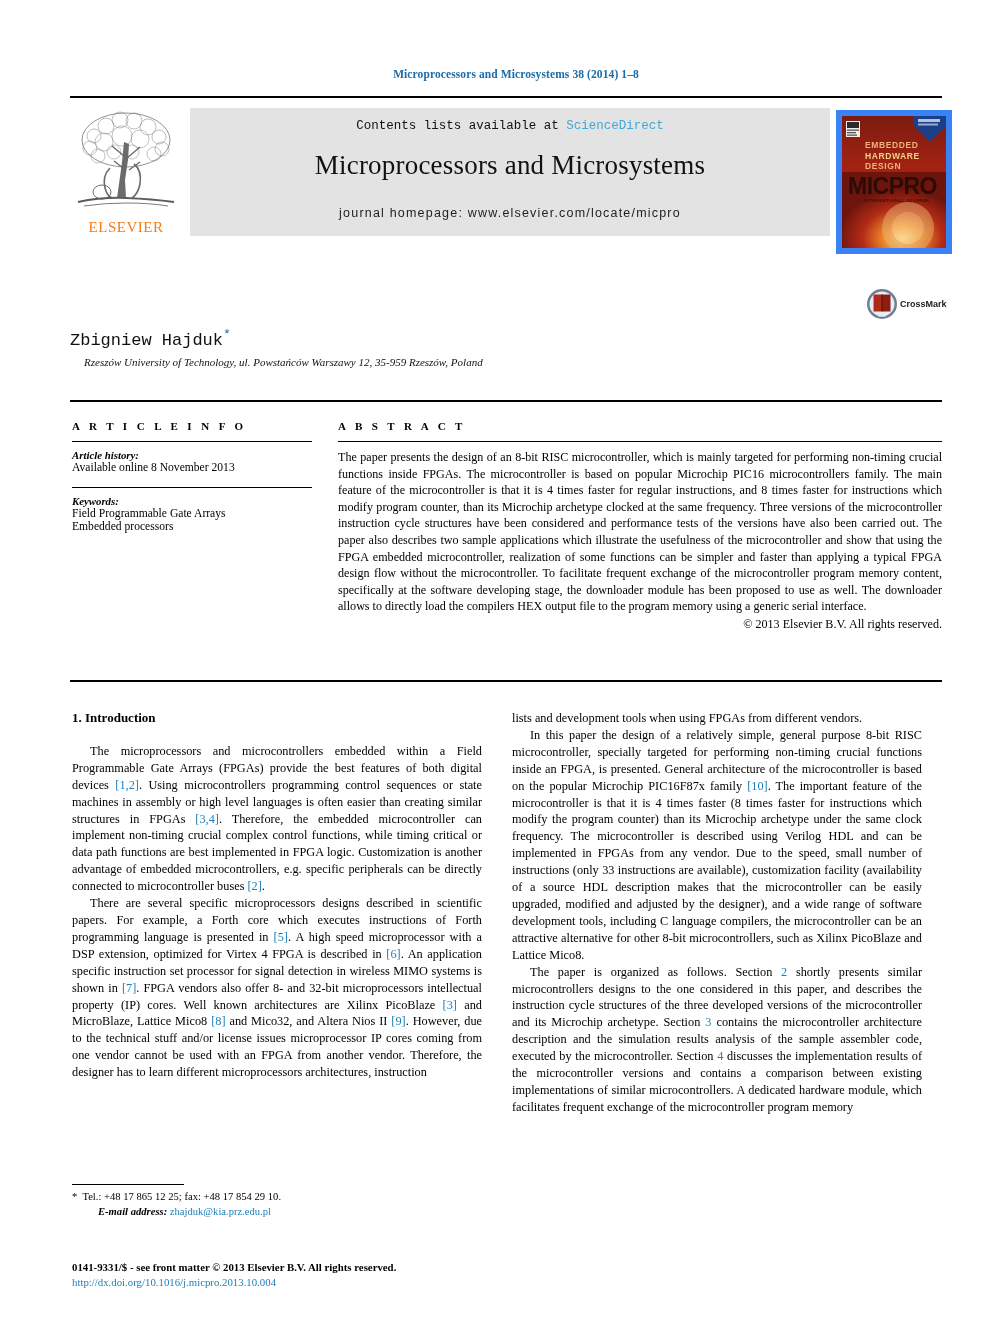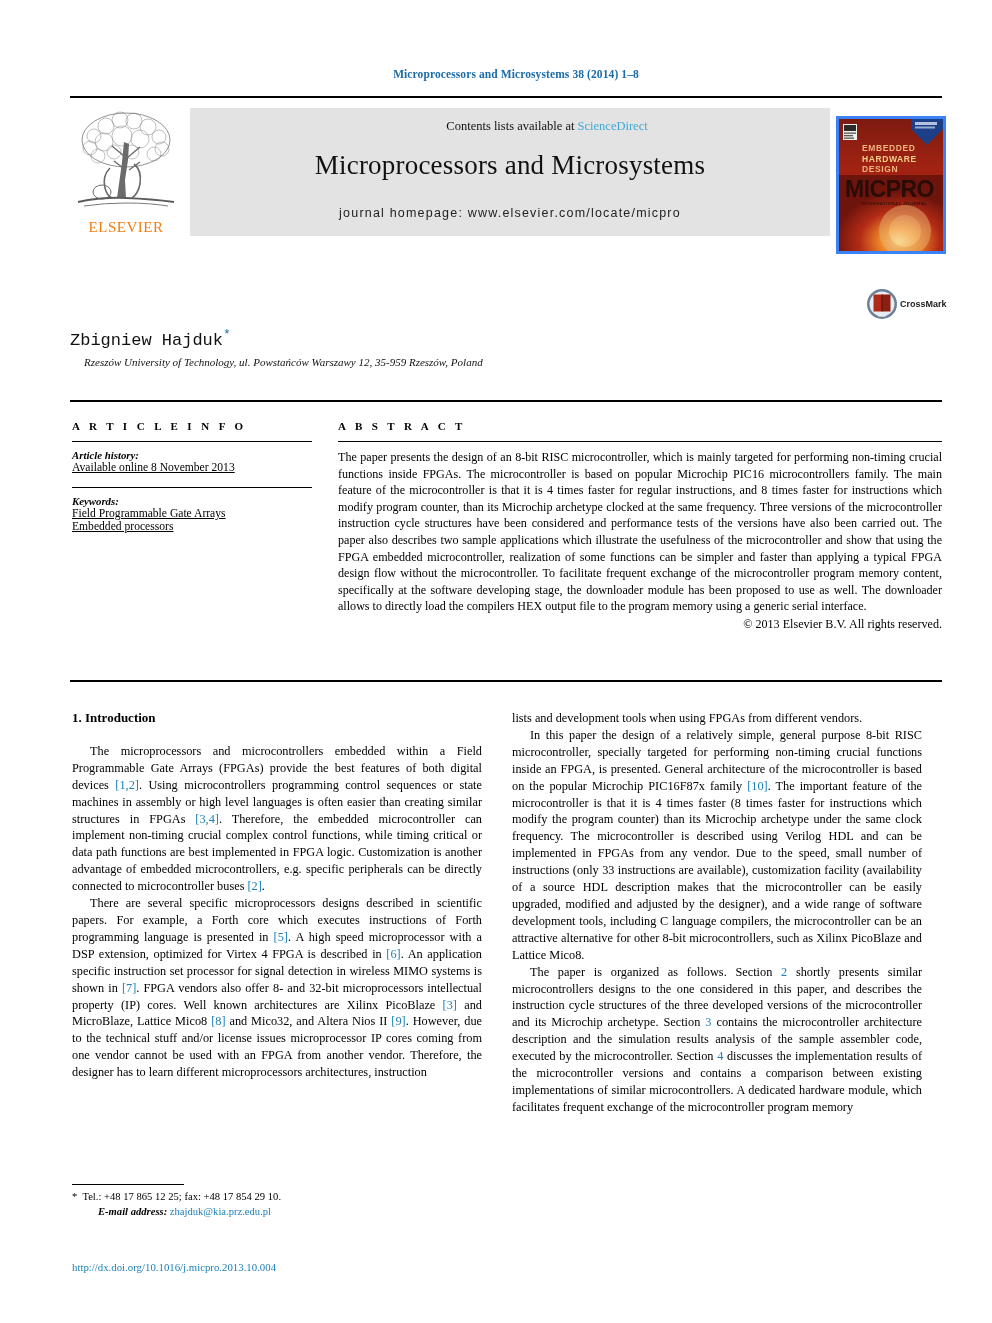--- a/index.html
+++ b/index.html
@@ -66,24 +66,23 @@
     left: 120px; top: 10px;
     width: 640px;
     height: 128px;
     background: #e3e3e3;
   }
   .banner-contents {
     position: absolute;
     left: 0; top: 11px;
     width: 640px;
     text-align: center;
-    font-family: Liberation Serif, serif;
+    font-family: Liberation Mono, monospace;
     font-size: 12.5px;
     color: #111;
-    padding-left: 37px;
   }
   .banner-contents .sd {
     color: #3fa9d6;
   }
   .banner-title {
     position: absolute;
     left: 0; top: 42px;
     width: 640px;
     text-align: center;
     font-family: "Liberation Serif", serif;
@@ -96,24 +95,24 @@
     left: 0; top: 98px;
     width: 640px;
     text-align: center;
     font-family: "Liberation Sans", sans-serif;
     font-size: 12.5px;
     letter-spacing: 1.2px;
     color: #222;
   }
   .cover {
     position: absolute;
-    left: 766px; top: 18px;
+    left: 766px; top: 12px;
     width: 104px;
     height: 132px;
-    border: 3px solid #3b82f6;
+    border: 6px solid #3b82f6;
     background: #c2410c;
     overflow: hidden;
   }
 
   
   .article-title {
     position: absolute;
     left: 70px; top: 285px;
     font-size: 26px;
     font-family: "Liberation Serif", serif;
@@ -182,21 +181,20 @@
     margin-top: 9px;
     margin-bottom: 7px;
   }
   .meta-label {
     font-style: italic;
     font-weight: bold;
     font-size: 10.8px;
   }
   .meta-line {
     font-size: 11.6px;
-    text-decoration: underline;
   }
   .meta-block { margin-bottom: 6px; }
   .kw-rule {
     border-top: 1.2px solid #000;
     margin-top: 13px;
     margin-bottom: 7px;
     width: 240px;
   }
   .abstract-body {
     font-size: 12.1px;
@@ -400,16 +398,17 @@
     <p class="para"><span>The paper is organized as follows. Section </span><span class="ref">2</span><span> shortly presents similar microcontrollers designs to the one considered in this paper, and describes the instruction cycle structures of the three developed versions of the microcontroller and its Microchip archetype. Section </span><span class="ref">3</span><span> contains the microcontroller architecture description and the simulation results analysis of the sample assembler code, executed by the microcontroller. Section </span><span class="ref">4</span><span> discusses the implementation results of the microcontroller versions and contains a comparison between existing implementations of similar microcontrollers. A dedicated hardware module, which facilitates frequent exchange of the microcontroller program memory</span></p>
   </div>
 
   <div class="footnote">
     <div class="footnote-rule"></div>
     <div class="fn-line"><span>*</span>&nbsp; <span>Tel.: +48 17 865 12 25; fax: +48 17 854 29 10.</span></div>
     <div class="fn-email"><span>E-mail address:</span> <span class="link">zhajduk@kia.prz.edu.pl</span></div>
   </div>
 
   <div class="imprint">
+    <div>0141-9331/$ - see front matter © 2013 Elsevier B.V. All rights reserved.</div>
     <div class="doi">http://dx.doi.org/10.1016/j.micpro.2013.10.004</div>
   </div>
 
 </div>
 
 </body></html>

